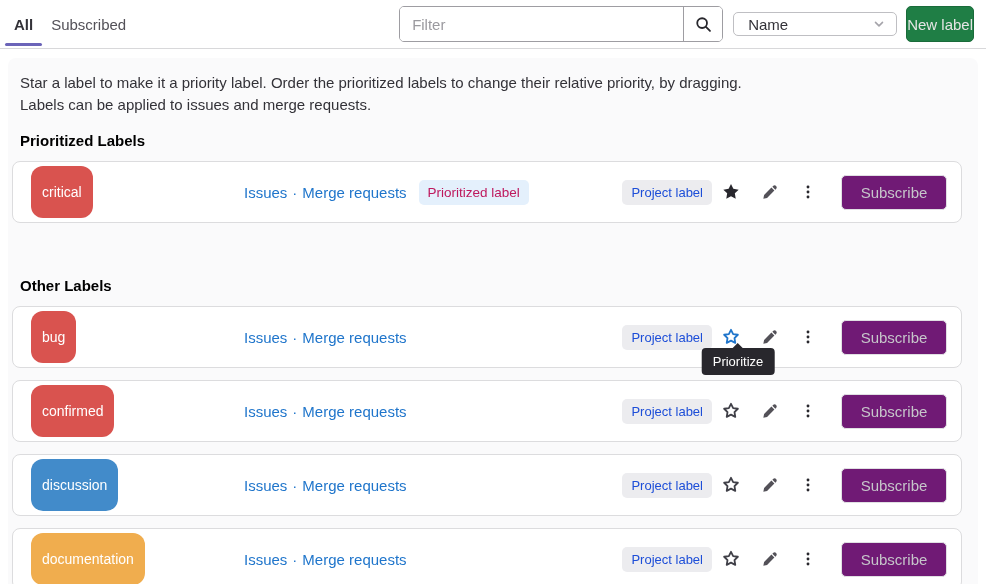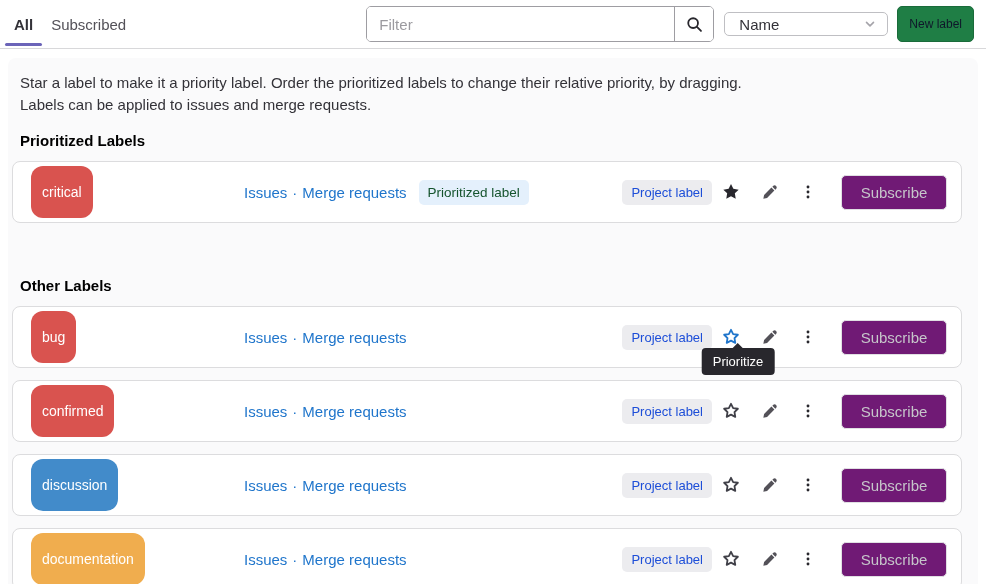--- a/index.html
+++ b/index.html
@@ -39,21 +39,20 @@
     background: #6b64b8;
   }
   .toolbar { margin-left: auto; display: flex; align-items: center; }
   .filter-group {
     display: flex;
     height: 36px;
     border: 1px solid #9e9da2;
     border-radius: 5px;
     overflow: hidden;
     background: #fff;
-    gap: 24px;
   }
   .filter-input {
     width: 283px;
     border: none;
     outline: none;
     font-size: 15px;
     padding: 0 12px;
     color: #333238;
     font-family: "Liberation Sans", sans-serif;
   }
@@ -79,26 +78,26 @@
     align-items: center;
     padding: 0 10px 0 14px;
     font-size: 15px;
     color: #333238;
     cursor: pointer;
   }
   .sort-dropdown .chev { margin-left: auto; display: flex; }
   .new-label-btn {
     margin-left: 9px;
     height: 36px;
-    padding: 0 11px;
+    padding: 0 0;
     background: #1f7e45;
-    color: #0f172a;
+    color: #e5e5e5;
     border: 1px solid #1a6b3a;
     border-radius: 5px;
-    font-size: 12px;
+    font-size: 15px;
     font-family: "Liberation Sans", sans-serif;
     cursor: pointer;
   }
 
   
   .labels-container {
     margin: 9px 8px 0 8px;
     background: #fafafb;
     border-radius: 8px;
     padding: 14px 16px 4px 4px;
@@ -134,21 +133,21 @@
     padding: 14px 11px;
     border-radius: 12px;
     white-space: nowrap;
   }
   .links-col { flex: 1; display: flex; align-items: center; font-size: 15px; }
   .link { color: #1f75cb; text-decoration: none; cursor: pointer; }
   .dot-sep { color: #1f75cb; margin: 0 5px; }
   .prio-badge {
     margin-left: 12px;
     background: #e4f0fc;
-    color: #14532d;
+    color: #be185d;
     font-size: 13.5px;
     padding: 5px 9px;
     border-radius: 5px;
     white-space: nowrap;
   }
   .right-group { display: flex; align-items: center; }
   .project-badge {
     background: #ececef;
     color: #1d4ed8;
     font-size: 13px;

